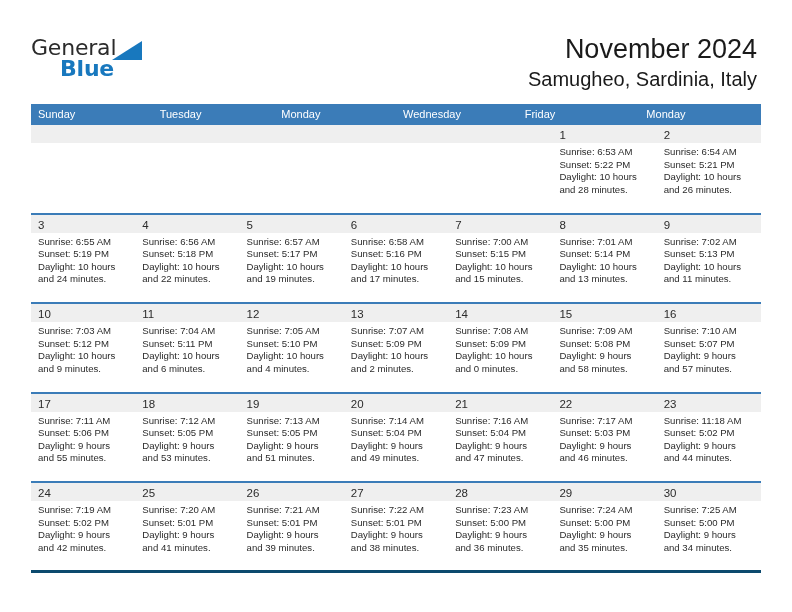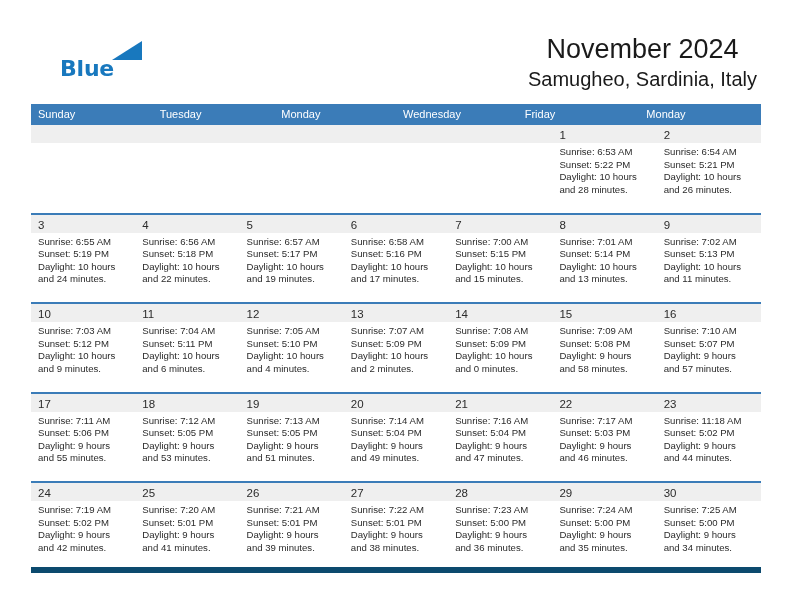--- a/index.html
+++ b/index.html
@@ -67,21 +67,21 @@
     width: 0;
     height: 0;
     border-left: 30px solid transparent;
     border-bottom: 19px solid #1878be;
   }
 
   .title-block {
     position: absolute;
     right: 35px;
     top: 33px;
-    text-align: center;
+    text-align: right;
   }
   .cal-title {
     font-size: 27px;
     color: #1a1a1a;
     font-weight: 400;
     line-height: 32px;
     white-space: nowrap;
   }
   .cal-subtitle {
     margin-top: 5px;
@@ -118,21 +118,21 @@
   }
 
   .week-row {
     display: flex;
     width: 100%;
     height: 89.5px;
     border-bottom: 2px solid #3b7cb8;
     box-sizing: border-box;
   }
   .week-row.last {
-    border-bottom: 6px solid #0c4a6e;
+    border-bottom: 3px solid #0c4a6e;
   }
 
   .day-cell {
     flex: 1 1 0;
     box-sizing: border-box;
     position: relative;
     background: #ffffff;
     overflow: hidden;
   }
 
@@ -159,20 +159,21 @@
   }
 </style>
 </head>
 <body>
 
 <div class="page">
 
   <div class="header">
 
     <div class="logo">
+      <span class="logo-general">General</span>
       <span class="logo-triangle"></span>
       <span class="logo-blue">Blue</span>
     </div>
 
     <div class="title-block">
       <div class="cal-title">November 2024</div>
       <div class="cal-subtitle">Samugheo, Sardinia, Italy</div>
     </div>
 
   </div>

